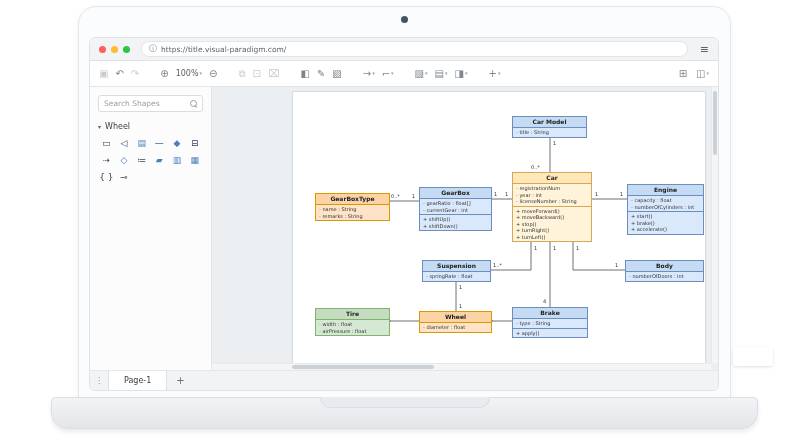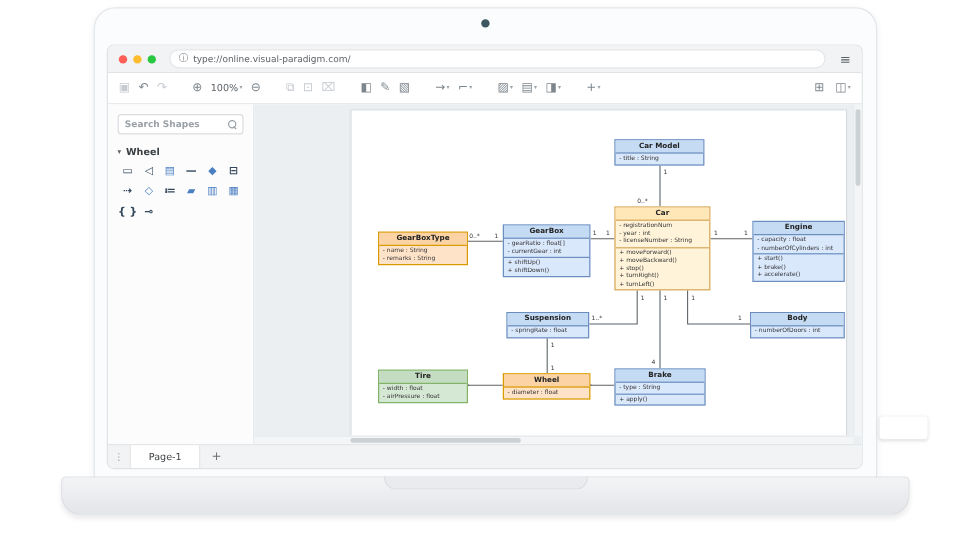--- a/index.html
+++ b/index.html
@@ -32,21 +32,21 @@
   .tb-left{display:flex;align-items:center;gap:7px;}
   .tb-right{margin-left:auto;display:flex;align-items:center;gap:9px;}
   .tb-item{display:flex;align-items:center;gap:1px;font-size:10px;color:#7d868d;line-height:1;cursor:pointer;}
   .tb-item.disabled{color:#c7ccd1;}
   .tb-item.tb-text{font-size:8px;color:#5b6167;}
   .tb-caret{font-size:5px;color:#9aa3a9;}
   .tb-gap{width:7px;height:1px;}
   
   .content{position:absolute;left:0;top:49px;right:0;bottom:20px;display:flex;}
   .sidebar{width:122px;flex:0 0 122px;background:#fcfcfd;border-right:1px solid #e4e7e9;
-    box-sizing:border-box;padding:8px;font-weight:bold;}
+    box-sizing:border-box;padding:8px;}
   .search-box{height:17px;border:1px solid #dadde0;border-radius:3px;background:#fff;display:flex;
     align-items:center;justify-content:space-between;padding:0 5px;box-sizing:border-box;cursor:text;}
   .search-ph{font-size:7.5px;color:#9aa0a6;}
   .mag{width:5px;height:5px;border:1px solid #9aa0a6;border-radius:50%;position:relative;flex:0 0 auto;}
   .mag::after{content:"";position:absolute;left:4px;top:4px;width:3px;height:1px;background:#9aa0a6;
     transform:rotate(45deg);transform-origin:0 0;}
   .section-header{margin-top:10px;display:flex;align-items:center;gap:4px;font-size:8px;color:#3c4043;cursor:pointer;}
   .tri{font-size:6px;color:#5f6368;}
   .shape-grid{margin-top:7px;display:grid;grid-template-columns:repeat(6,1fr);row-gap:7px;column-gap:1px;}
   .shape-cell{font-size:9px;line-height:10px;text-align:center;cursor:grab;}
@@ -84,21 +84,21 @@
   <div class="camera"></div>
 
   <div class="browser">
 
     <div class="browser-top">
       <span class="light" id="lt-red" style="background: rgb(255, 95, 87);"></span>
       <span class="light" id="lt-yellow" style="background: rgb(254, 188, 46);"></span>
       <span class="light" id="lt-green" style="background: rgb(40, 200, 64);"></span>
       <div class="url-bar">
         <span class="url-icon">ⓘ</span>
-        <span class="url-text">type://online.visual-paradigm.com/</span>
+        <span class="url-text">https://title.visual-paradigm.com/</span>
       </div>
       <span class="menu-btn">≡</span>
     </div>
 
     <div class="toolbar">
       <div class="tb-left">
           <span class="tb-item disabled">
             <span>▣</span>
           </span>
           <span class="tb-item">

